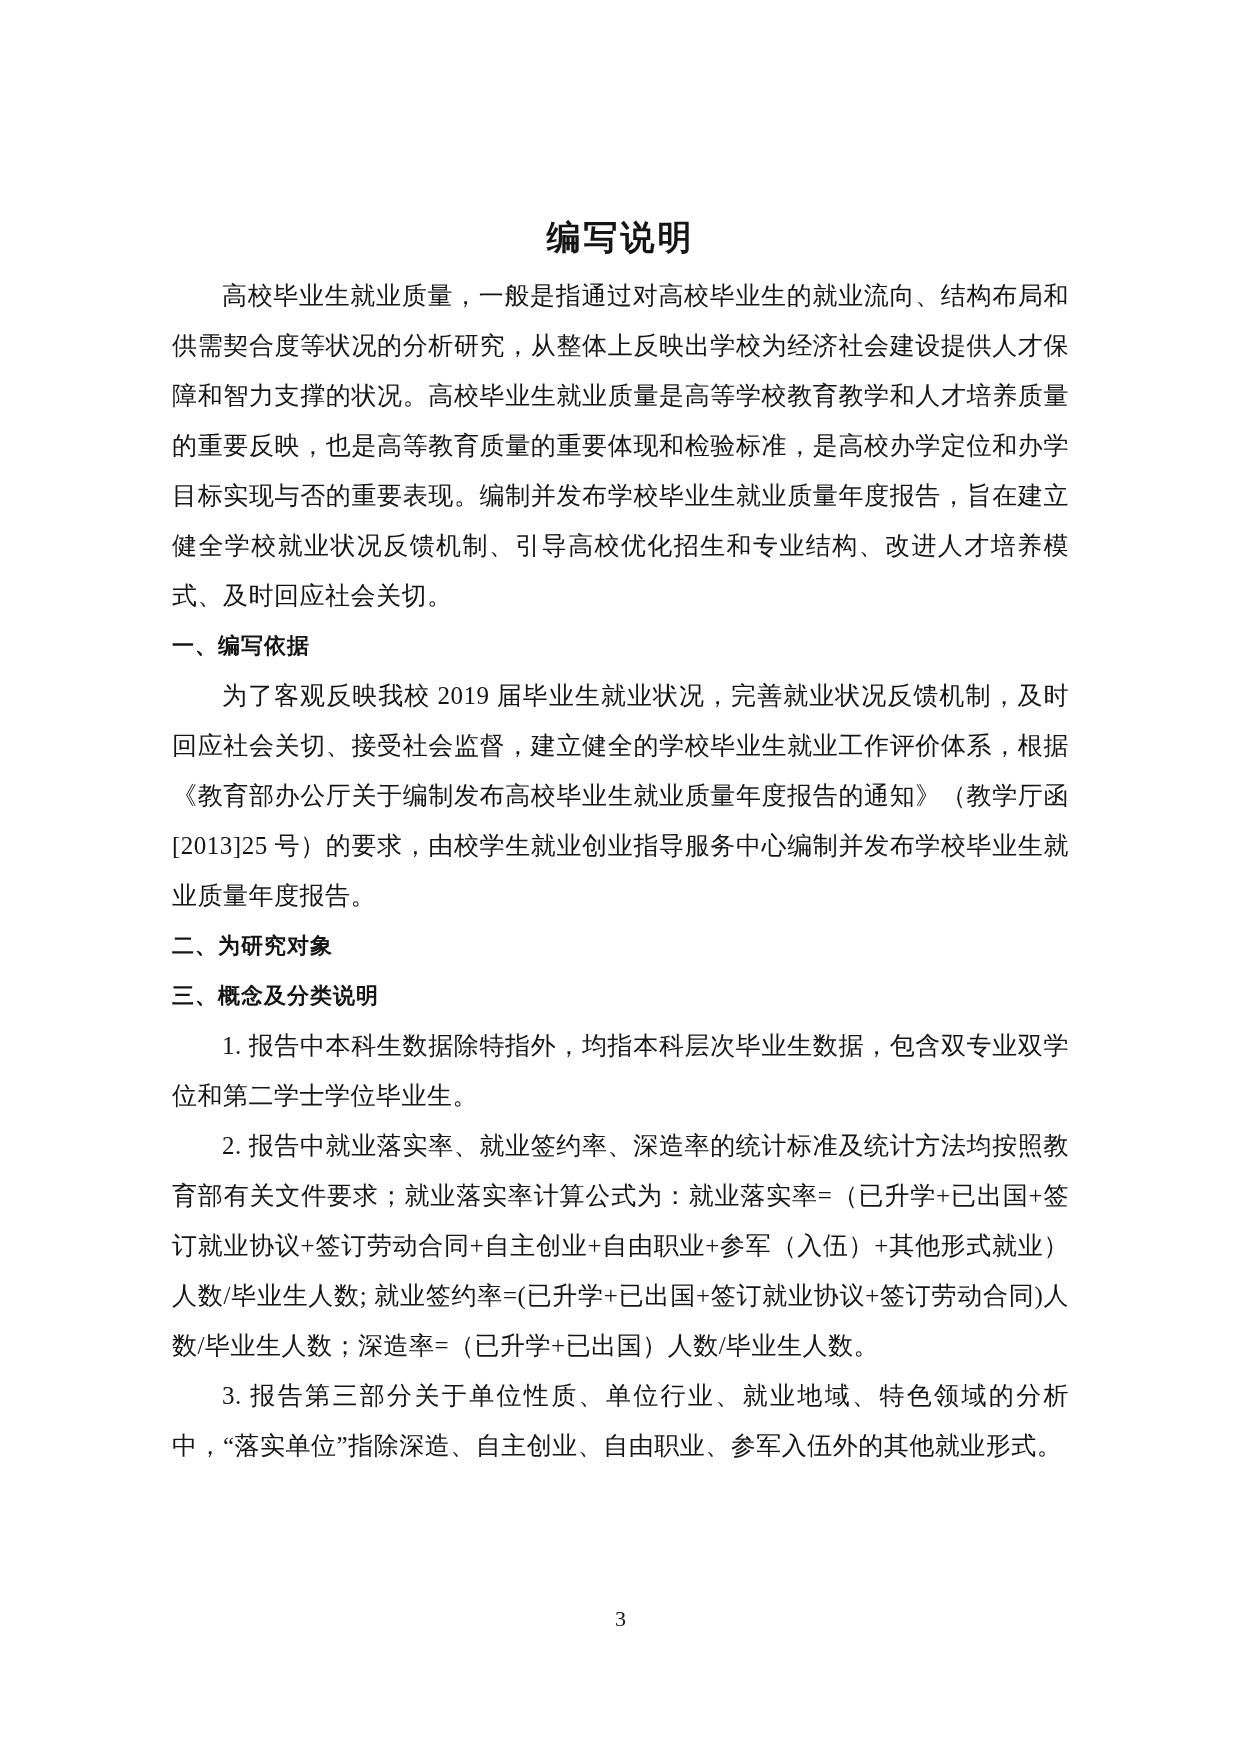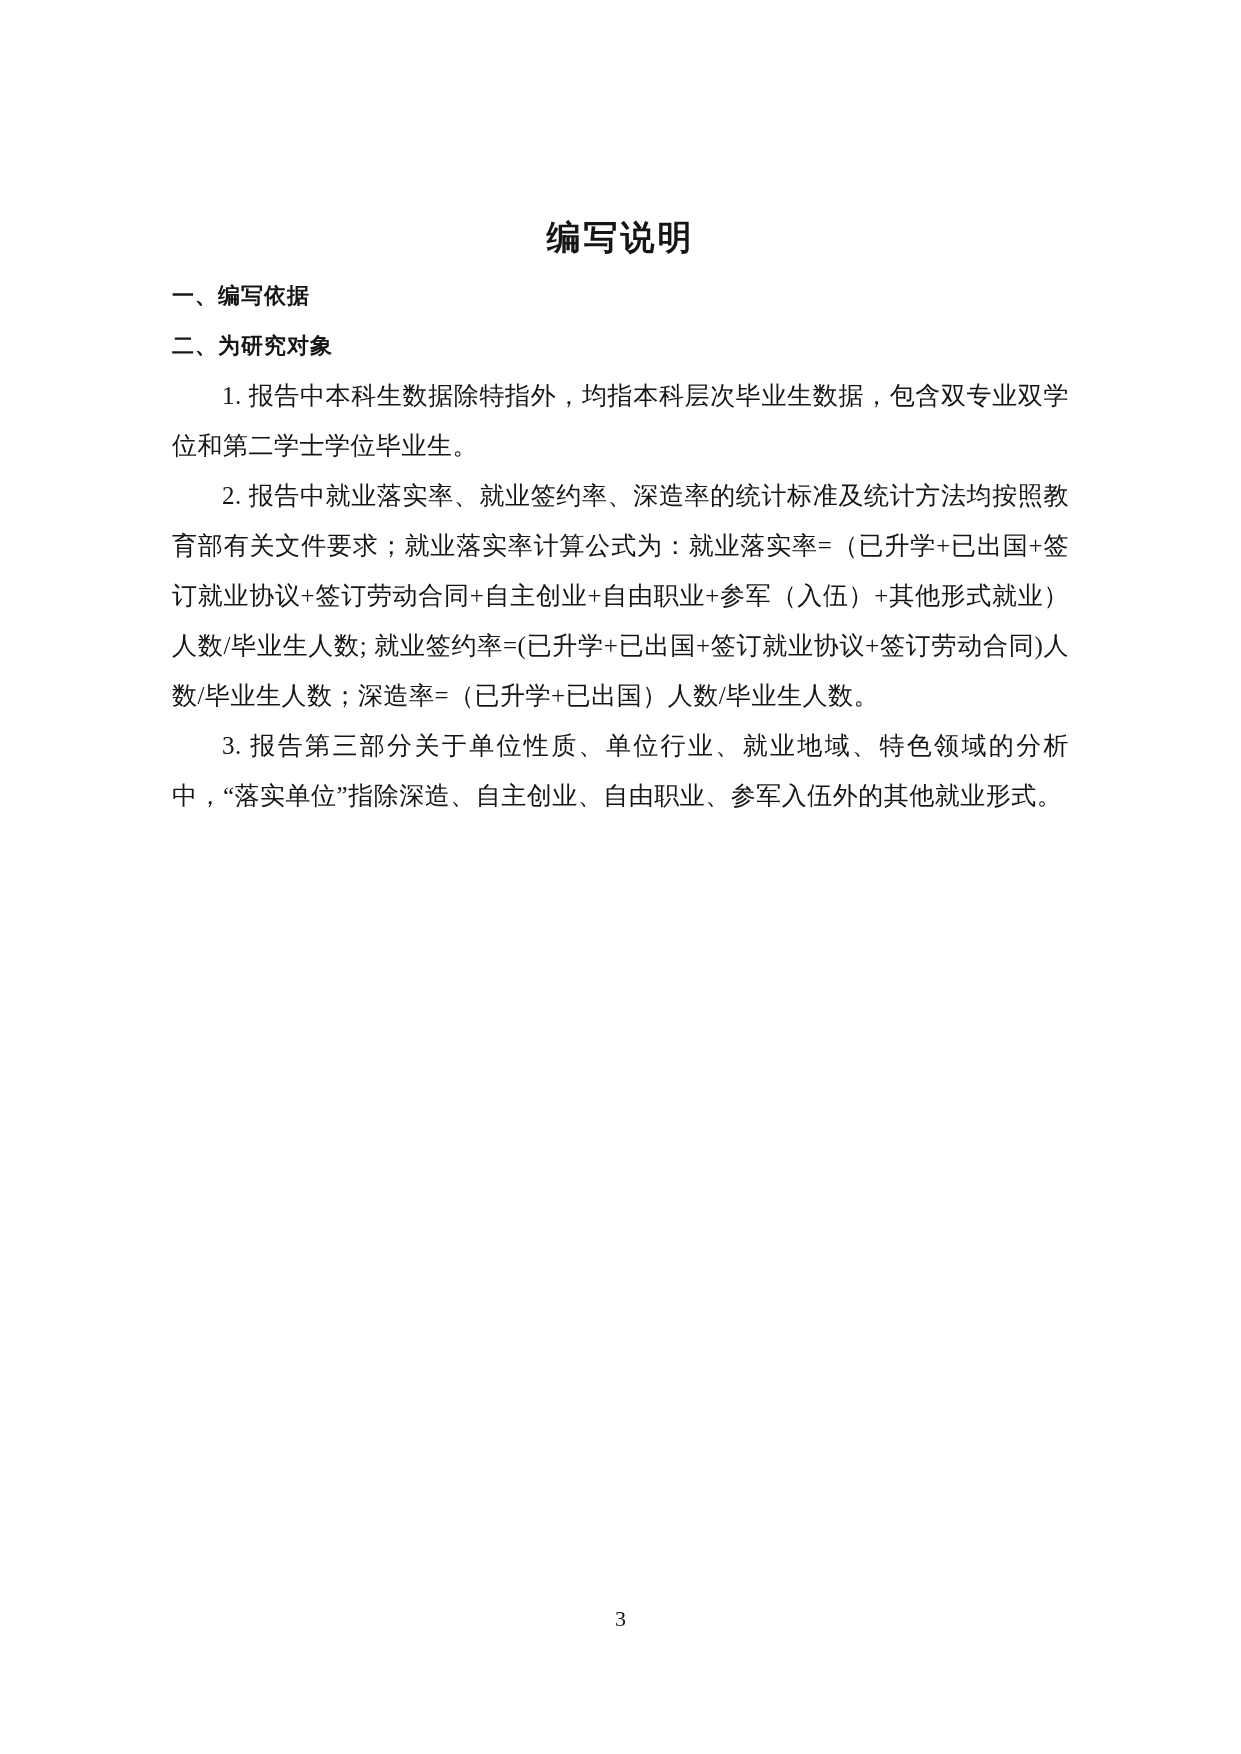--- a/index.html
+++ b/index.html
@@ -57,27 +57,30 @@
     color: #151515;
   }
 </style>
 </head>
 <body>
 
 <div class="page">
 
   <h1 class="doc-title">编写说明</h1>
 
+  <p class="body-para indent">高校毕业生就业质量，一般是指通过对高校毕业生的就业流向、结构布局和供需契合度等状况的分析研究，从整体上反映出学校为经济社会建设提供人才保障和智力支撑的状况。高校毕业生就业质量是高等学校教育教学和人才培养质量的重要反映，也是高等教育质量的重要体现和检验标准，是高校办学定位和办学目标实现与否的重要表现。编制并发布学校毕业生就业质量年度报告，旨在建立健全学校就业状况反馈机制、引导高校优化招生和专业结构、改进人才培养模式、及时回应社会关切。</p>
 
   <h2 class="sec-heading">一、编写依据</h2>
 
+  <p class="body-para indent">为了客观反映我校 2019 届毕业生就业状况，完善就业状况反馈机制，及时回应社会关切、接受社会监督，建立健全的学校毕业生就业工作评价体系，根据《教育部办公厅关于编制发布高校毕业生就业质量年度报告的通知》（教学厅函[2013]25 号）的要求，由校学生就业创业指导服务中心编制并发布学校毕业生就业质量年度报告。</p>
 
   <h2 class="sec-heading">二、为研究对象</h2>
 
 
+  <h2 class="sec-heading">三、概念及分类说明</h2>
 
   <p class="body-para indent">1. 报告中本科生数据除特指外，均指本科层次毕业生数据，包含双专业双学位和第二学士学位毕业生。</p>
 
   <p class="body-para indent">2. 报告中就业落实率、就业签约率、深造率的统计标准及统计方法均按照教育部有关文件要求；就业落实率计算公式为：就业落实率=（已升学+已出国+签订就业协议+签订劳动合同+自主创业+自由职业+参军（入伍）+其他形式就业）人数/毕业生人数; 就业签约率=(已升学+已出国+签订就业协议+签订劳动合同)人数/毕业生人数；深造率=（已升学+已出国）人数/毕业生人数。</p>
 
   <p class="body-para indent">3. 报告第三部分关于单位性质、单位行业、就业地域、特色领域的分析中，“落实单位”指除深造、自主创业、自由职业、参军入伍外的其他就业形式。</p>
 
   <div class="page-num">3</div>
 
 </div>

